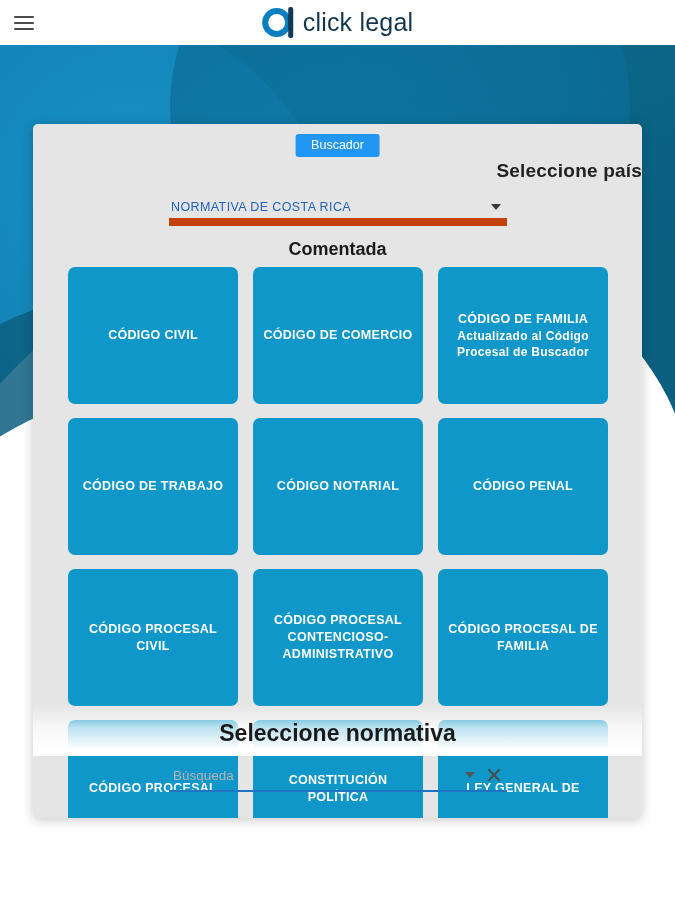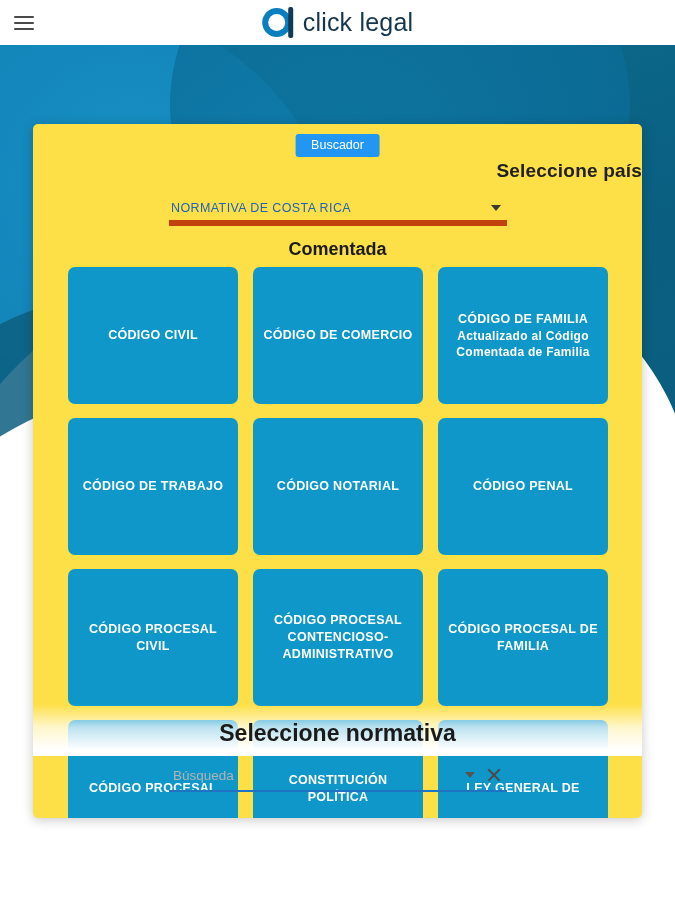--- a/index.html
+++ b/index.html
@@ -102,21 +102,21 @@
     width: 700px; height: 560px;
     background: #ffffff;
     border-radius: 60% 44% 0 0 / 46% 40% 0 0;
   }
 
   
   .card {
     position: absolute;
     left: 33px; top: 124px;
     width: 609px; height: 694px;
-    background: #fde047;
+    background: #e5e5e5;
     border-radius: 5px;
     box-shadow: 0 2px 12px rgba(0,0,0,.22);
     z-index: 10;
     overflow: hidden;
   }
 
   .buscador-badge {
     position: absolute; left: 50%; top: 10px;
     transform: translateX(-50%);
     background: #2196f3;
@@ -132,21 +132,21 @@
     position: absolute; left: 0; width: 609px;
     text-align: right;
     font-size: 19px; font-weight: bold; color: #212121;
     letter-spacing: .2px;
   }
   .section-title.pais { top: 36px; }
 
   .select-row {
     position: absolute; left: 136px; top: 72px;
     width: 338px; height: 30px;
-    border-bottom: 6px solid #c2410c;
+    border-bottom: 8px solid #c2410c;
     display: flex; align-items: center;
     cursor: pointer;
   }
   .select-value {
     flex: 1;
     font-size: 12.5px; color: #1f62b8;
     letter-spacing: .4px;
     padding-left: 2px;
   }
   .caret {
@@ -290,21 +290,21 @@
     <div class="grid">
       <div class="tile">
         <span>CÓDIGO CIVIL</span>
       </div>
       <div class="tile">
         <span>CÓDIGO DE COMERCIO</span>
       </div>
       <div class="tile">
         <span>
           <span>CÓDIGO DE FAMILIA</span>
-          <small>Actualizado al Código Comentada de Familia</small>
+          <small>Actualizado al Código Procesal de Buscador</small>
         </span>
       </div>
       <div class="tile">
         <span>CÓDIGO DE TRABAJO</span>
       </div>
       <div class="tile">
         <span>CÓDIGO NOTARIAL</span>
       </div>
       <div class="tile">
         <span>CÓDIGO PENAL</span>

